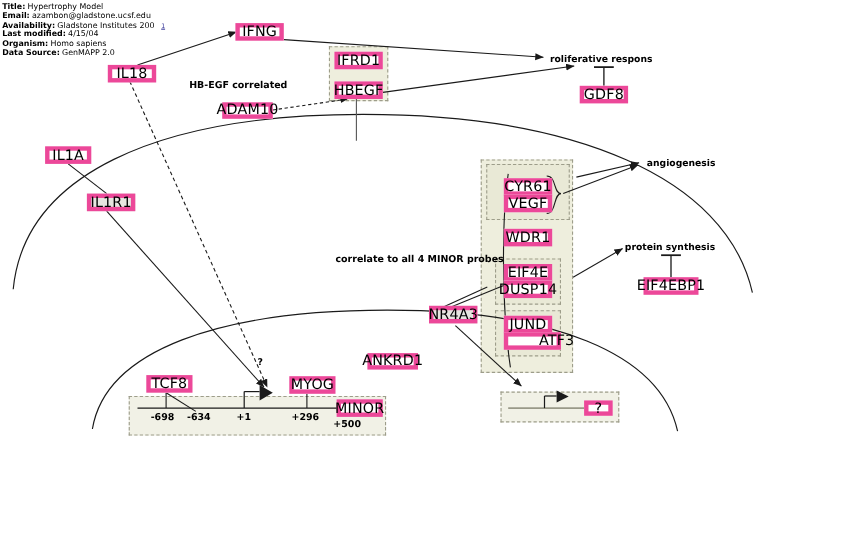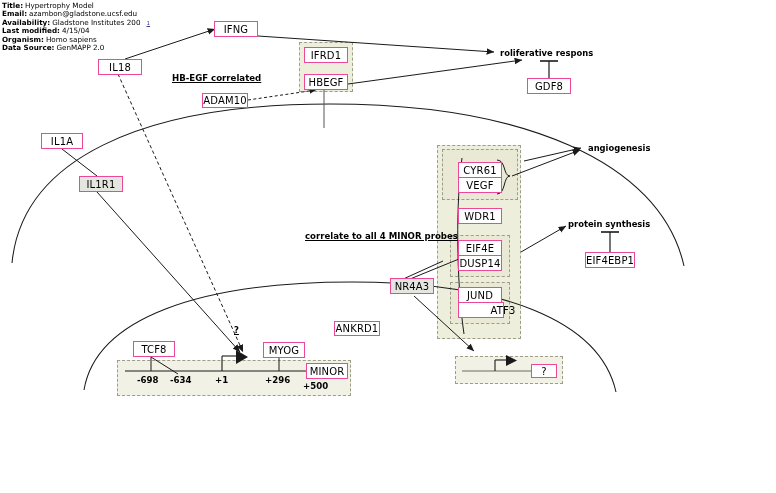--- a/index.html
+++ b/index.html
@@ -55,23 +55,23 @@
     left: 0;
     top: 0;
     width: 776px;
     height: 493px;
   }
 
   
   .gene {
     position: absolute;
     box-sizing: border-box;
-    border: 1px solid #ec4899;
+    border: 4px solid #ec4899;
     background: #ffffff;
-    font-size: 10px;
+    font-size: 13px;
     color: #000000;
     display: flex;
     align-items: center;
     justify-content: center;
     letter-spacing: .15px;
     white-space: nowrap;
   }
   .gene.shaded {
     background: #e6e6e0;
   }
@@ -90,21 +90,20 @@
     background: #f1f1e6;
   }
 
   
   .lbl {
     position: absolute;
     font-size: 8.6px;
     font-weight: bold;
     color: #000000;
     white-space: nowrap;
-    text-decoration: underline;
   }
   .lbl.qm {
     font-size: 8.5px;
     font-weight: bold;
   }
   .pos {
     position: absolute;
     font-size: 8.6px;
     font-weight: bold;
     color: #000000;

